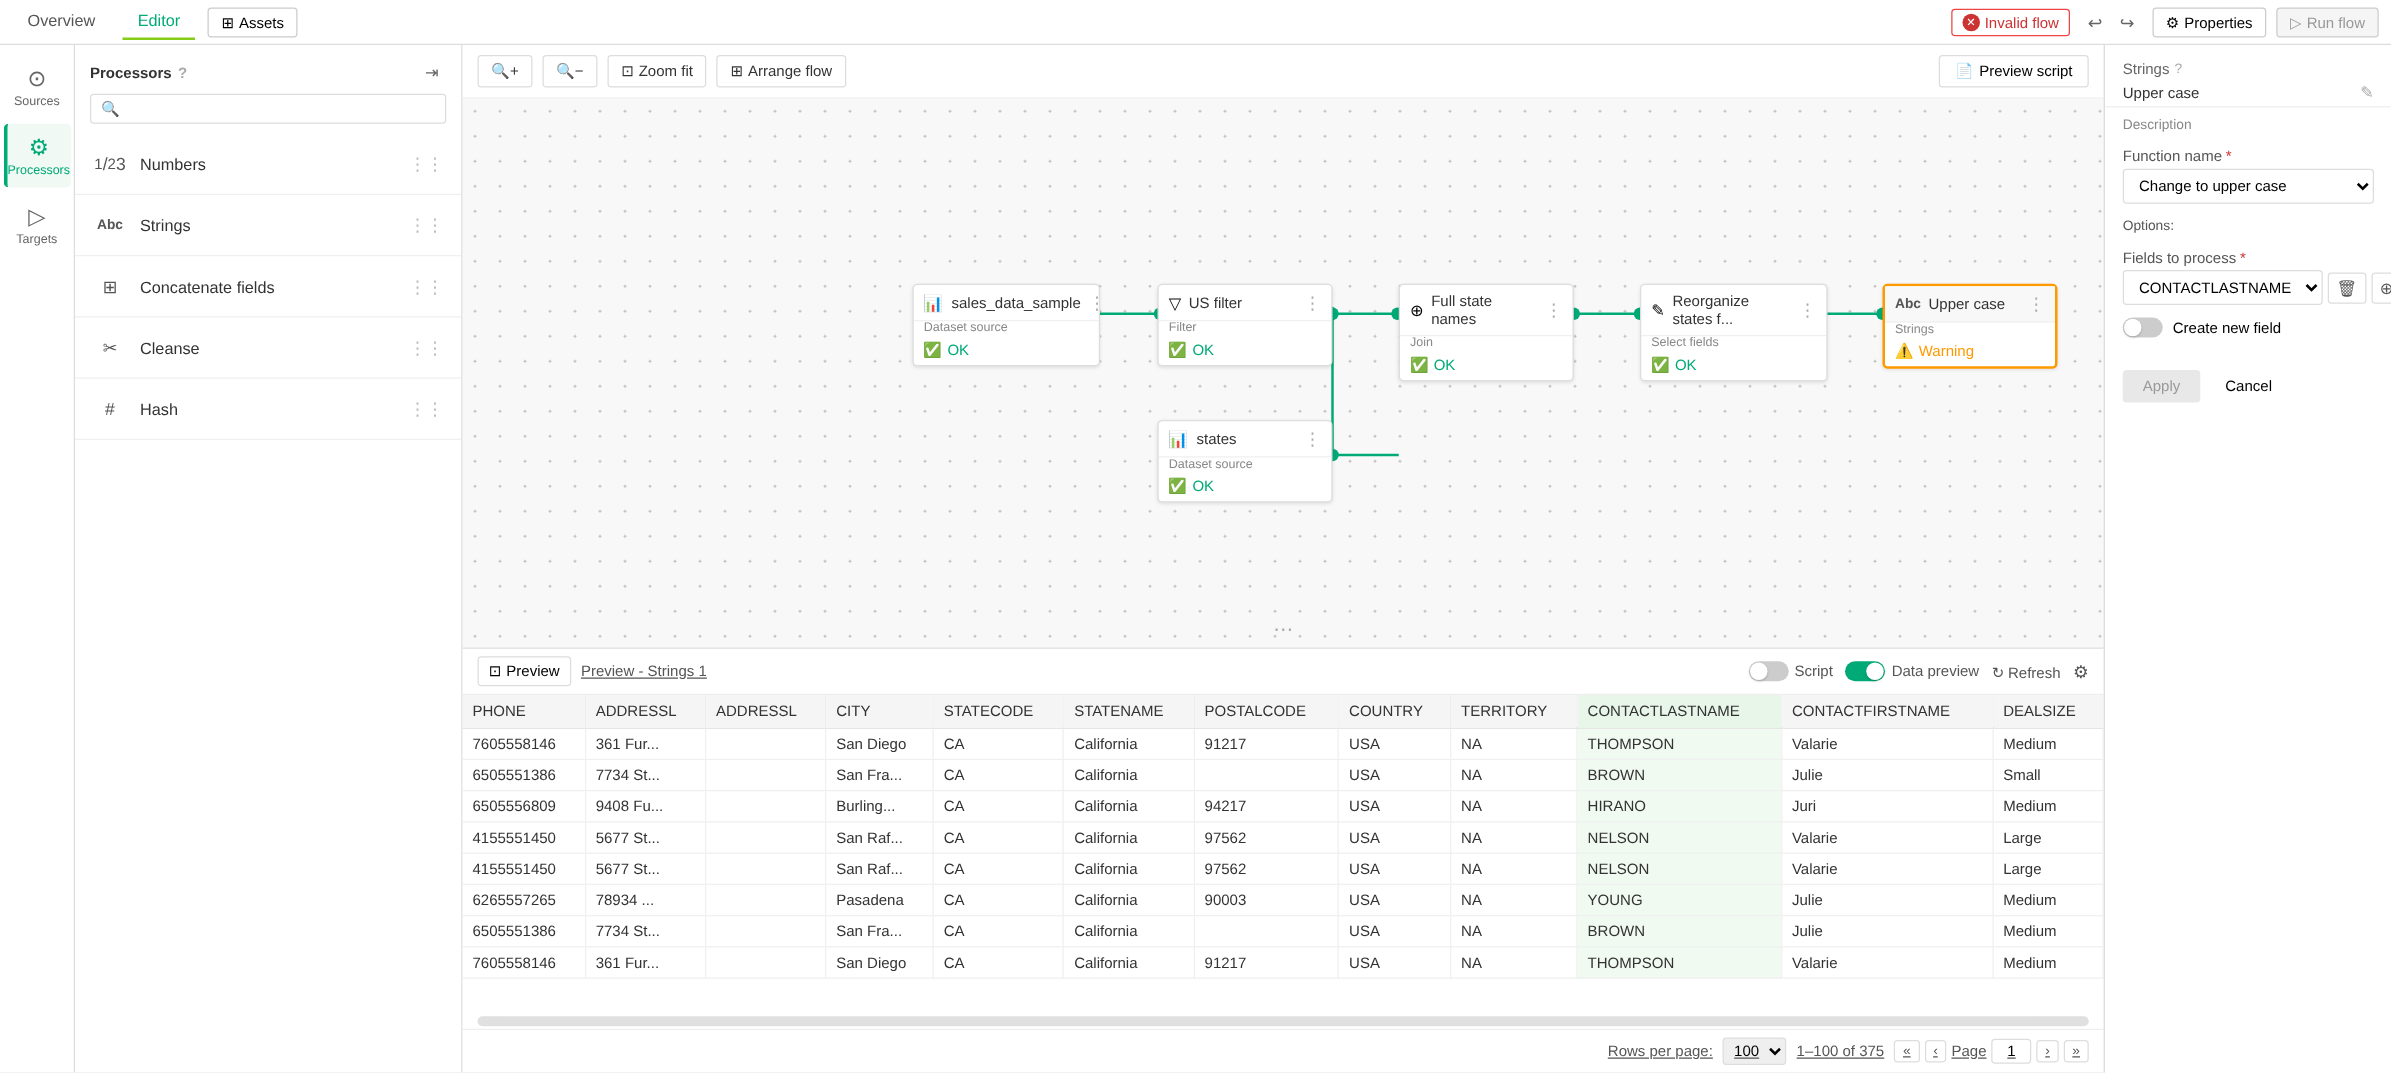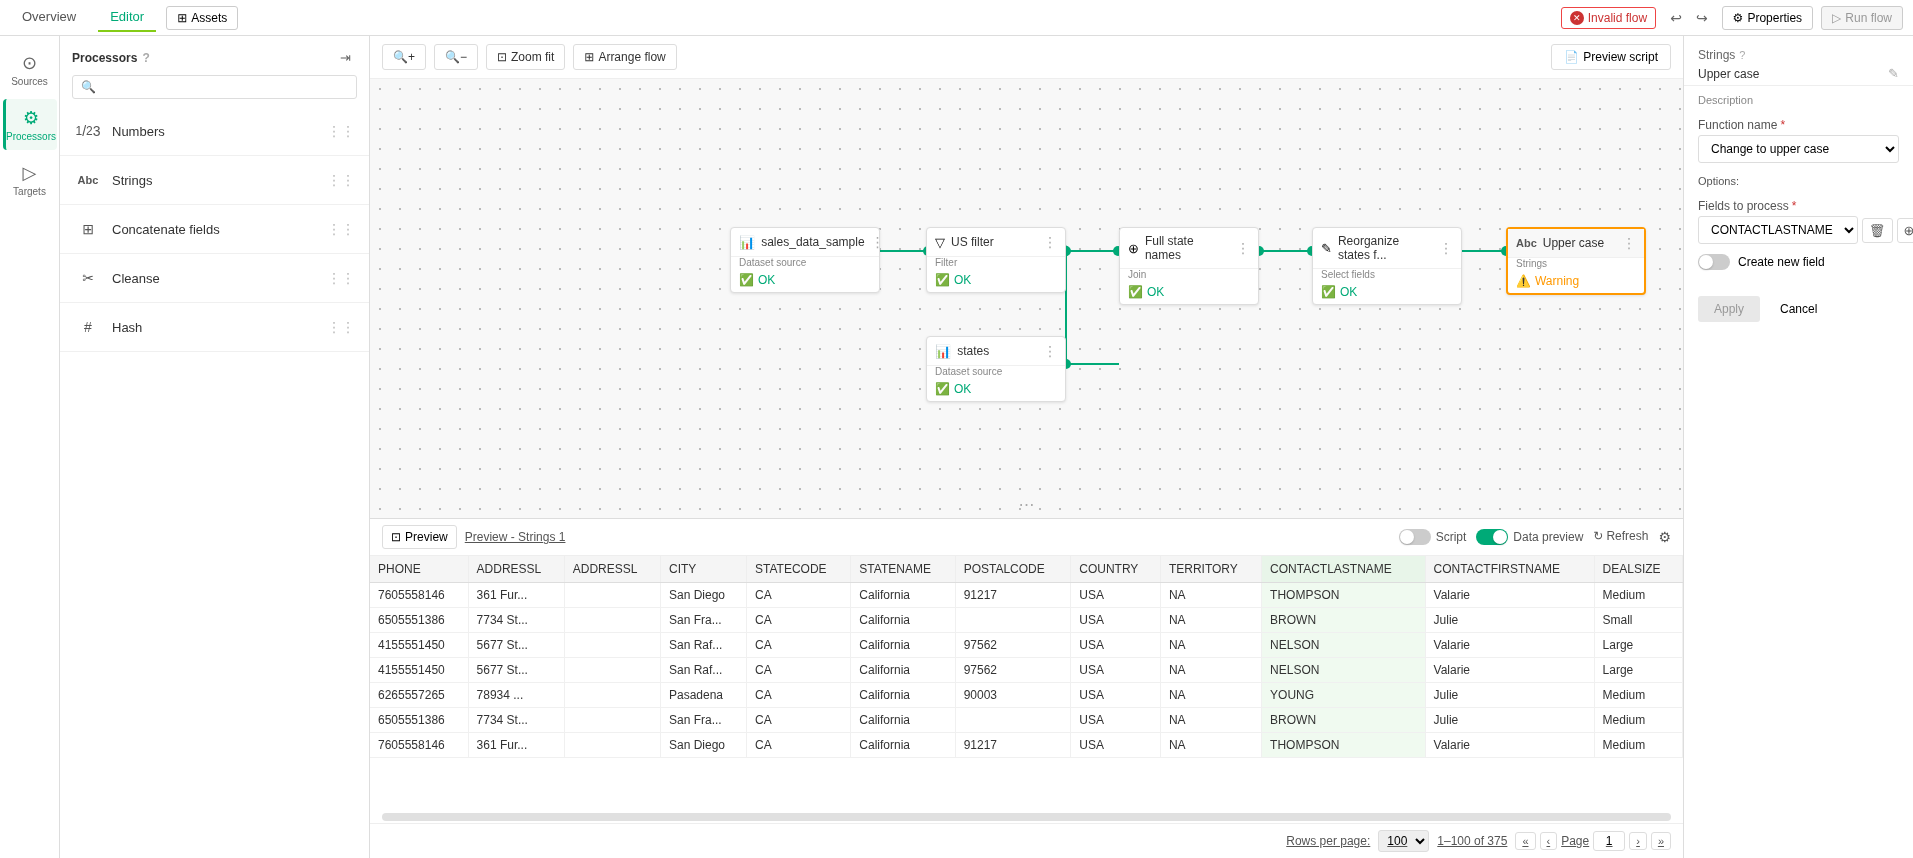--- a/index.html
+++ b/index.html
@@ -82,21 +82,21 @@
     .toggle-knob { width: 14px; height: 14px; background: #fff; border-radius: 50%; position: absolute; top: 1px; left: 1px; box-shadow: 0 1px 2px rgba(0,0,0,0.2); }
     .action-btns { display: flex; gap: 8px; margin: 16px 14px; }
     .apply-btn { padding: 6px 16px; background: #e8e8e8; color: #999; border: none; border-radius: 3px; cursor: not-allowed; font-size: 12px; }
     .cancel-btn { padding: 6px 12px; background: none; border: none; color: #000000; cursor: pointer; font-size: 12px; text-align: center; }
 
     
     .preview-panel { height: 340px; background: #fff; border-top: 1px solid #ddd; display: flex; flex-direction: column; }
     .preview-header { display: flex; align-items: center; padding: 6px 12px; border-bottom: 1px solid #eee; gap: 8px; }
     .preview-tab-btn { display: flex; align-items: center; gap: 4px; padding: 4px 8px; border: 1px solid #ddd; border-radius: 3px; background: #fff; cursor: pointer; font-size: 12px; }
     .preview-title { font-size: 12px; color: #555; text-decoration: underline; }
-    .preview-controls { margin-left: auto; display: flex; align-items: flex-start; gap: 10px; }
+    .preview-controls { margin-left: auto; display: flex; align-items: flex-end; gap: 10px; }
     .toggle-label { font-size: 12px; color: #555; }
     .script-toggle { display: flex; align-items: center; gap: 5px; }
     .data-toggle { display: flex; align-items: center; gap: 5px; }
     .toggle-on { width: 32px; height: 16px; background: #0a7; border-radius: 8px; position: relative; cursor: pointer; }
     .toggle-on .toggle-knob { left: 17px; }
     .toggle-off2 { width: 32px; height: 16px; background: #ccc; border-radius: 8px; position: relative; cursor: pointer; }
     .refresh-btn { display: flex; align-items: center; gap: 3px; color: #555; cursor: pointer; font-size: 12px; }
     .settings-btn { color: #555; cursor: pointer; font-size: 14px; }
 
     
@@ -399,20 +399,34 @@
                 <td>CA</td>
                 <td>California</td>
                 <td></td>
                 <td>USA</td>
                 <td>NA</td>
                 <td style="background: rgb(240, 250, 240);">BROWN</td>
                 <td>Julie</td>
                 <td>Small</td>
               </tr>
               <tr>
+                <td>6505556809</td>
+                <td>9408 Fu...</td>
+                <td></td>
+                <td>Burling...</td>
+                <td>CA</td>
+                <td>California</td>
+                <td>94217</td>
+                <td>USA</td>
+                <td>NA</td>
+                <td style="background: rgb(240, 250, 240);">HIRANO</td>
+                <td>Juri</td>
+                <td>Medium</td>
+              </tr>
+              <tr>
                 <td>4155551450</td>
                 <td>5677 St...</td>
                 <td></td>
                 <td>San Raf...</td>
                 <td>CA</td>
                 <td>California</td>
                 <td>97562</td>
                 <td>USA</td>
                 <td>NA</td>
                 <td style="background: rgb(240, 250, 240);">NELSON</td>

